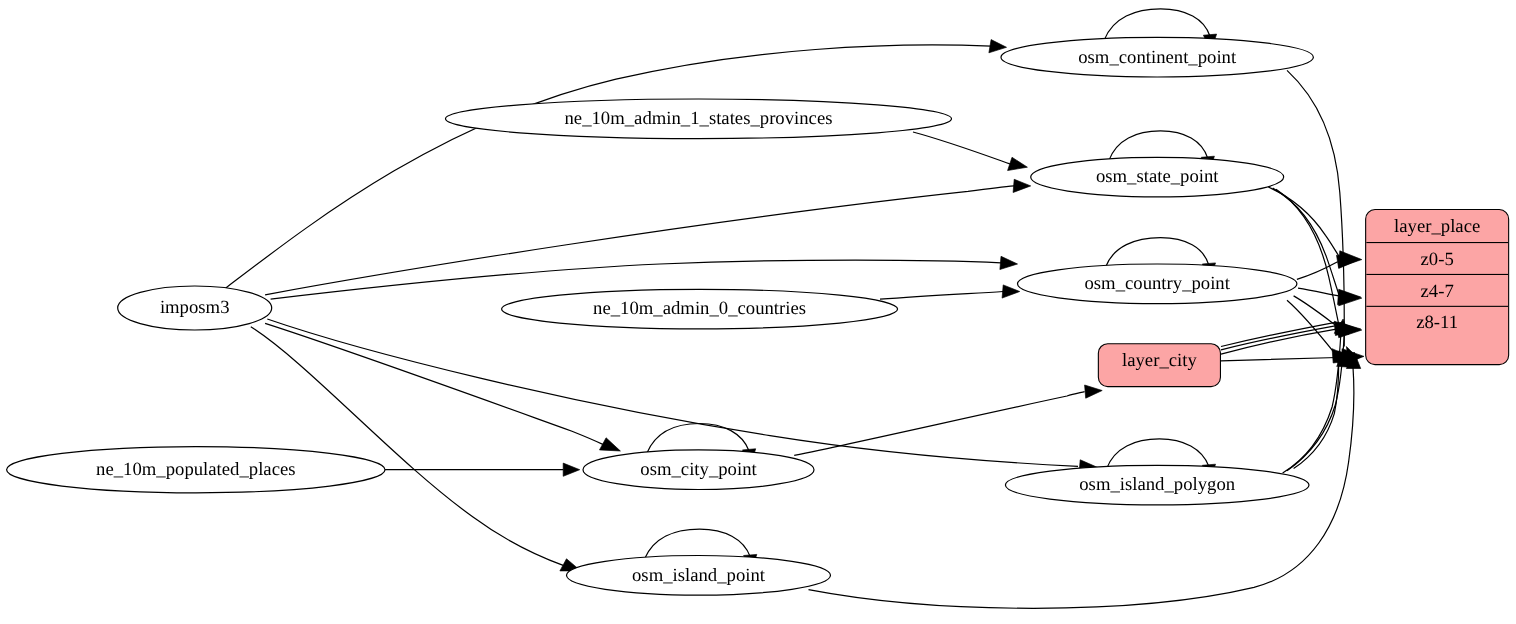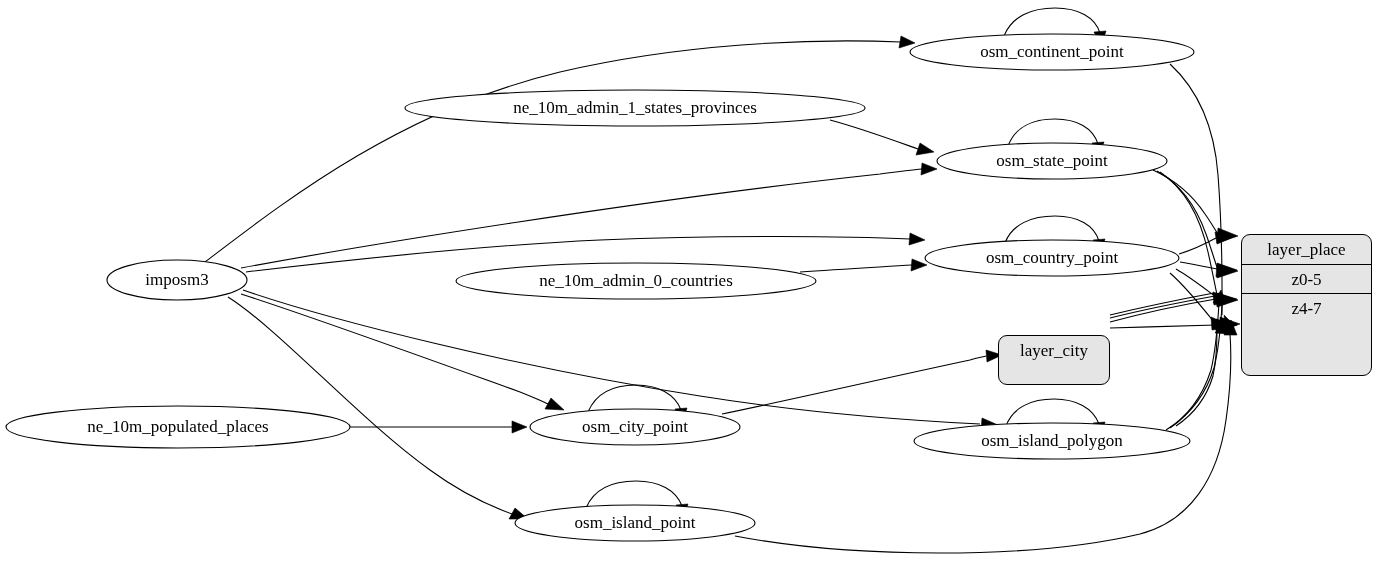--- a/index.html
+++ b/index.html
@@ -40,26 +40,25 @@
     dominant-baseline: middle;
   }
   .arrowhead {
     fill: #000000;
     stroke: #000000;
     stroke-width: 0.6;
   }
   
   .rec {
     position: absolute;
-    background: #e5e5e5;
+    background: #fca5a5;
     border: 1.3px solid #000000;
     border-radius: 9px;
     box-sizing: border-box;
     overflow: hidden;
-    margin-top: 44px;
   }
   .rec-row {
     font-family: "Liberation Serif", "DejaVu Serif", serif;
     font-size: 17px;
     color: #000000;
     text-align: center;
     line-height: 1;
     display: flex;
     align-items: center;
     justify-content: center;
@@ -226,19 +225,20 @@
         <text class="node-label" x="635" y="524">osm_island_point</text>
       </g>
 
     </g>
   </svg>
 
   <div class="rec" style="left:1241px; top:190px; width:131px; height:142px;">
     <div class="rec-row first" style="height:29px;">layer_place</div>
     <div class="rec-row" style="height:29px;">z0-5</div>
     <div class="rec-row" style="height:29px;text-align:center;">z4-7</div>
+    <div class="rec-row" style="height:28px;">z8-11</div>
   </div>
 
-  <div class="rec" style="left:998px; top:291px; width:112px; height:50px;">
+  <div class="rec" style="left:998px; top:312px; width:112px; height:40px;">
     <div class="rec-row first" style="height:29px;">layer_city</div>
   </div>
 
 </div>
 
 </body></html>

